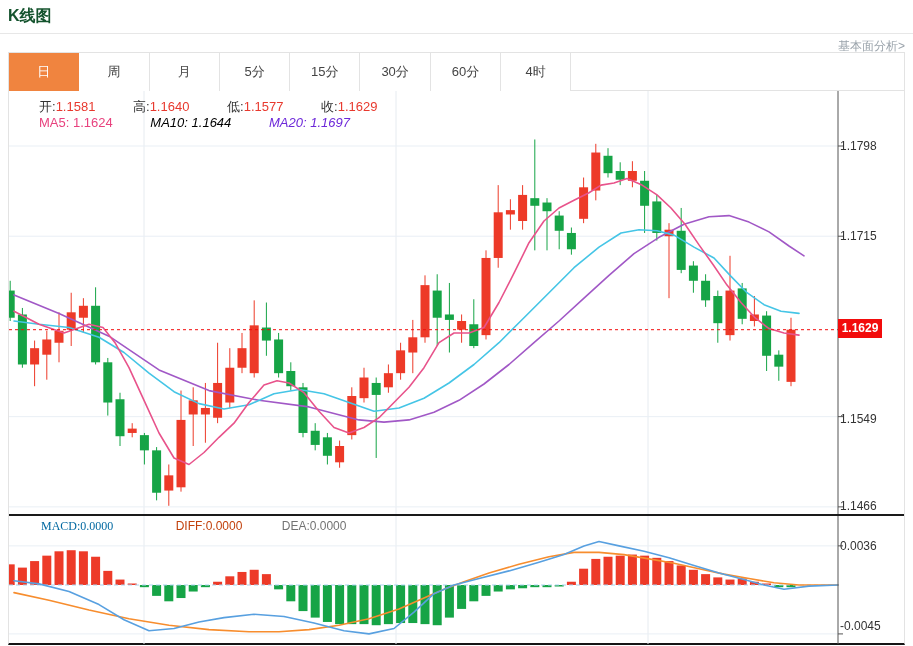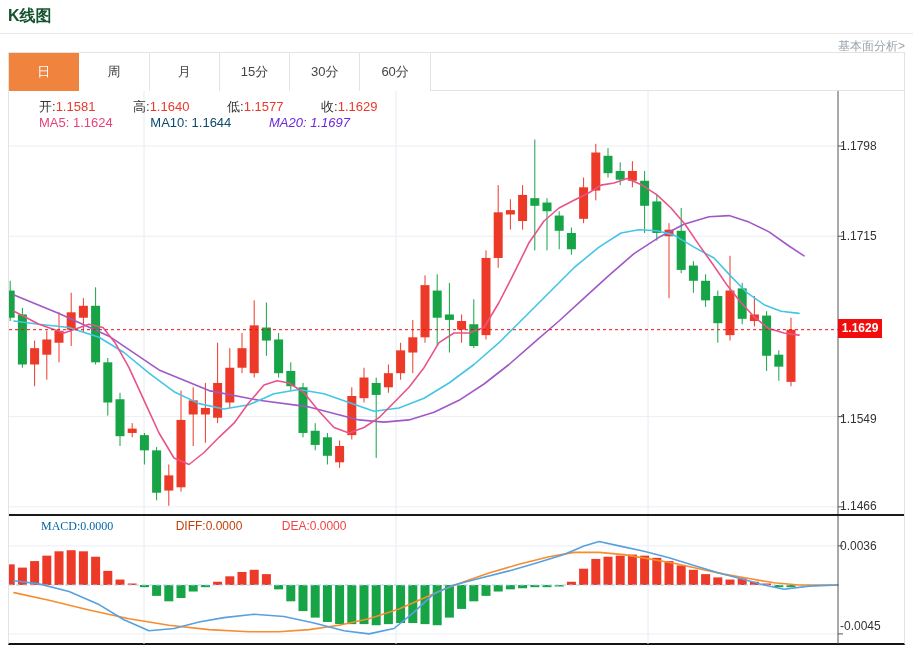--- a/index.html
+++ b/index.html
@@ -40,23 +40,25 @@
 <div id="stage">
   <div class="page-title">K线图</div>
   <a class="top-link">基本面分析&gt;</a>
   <div class="title-divider"></div>
 
   <div id="container">
     <div class="tab-row" id="tabRow">
         <div class="tab selected" style="background: rgb(240, 132, 63);">日</div>
         <div class="tab">周</div>
         <div class="tab">月</div>
+        <div class="tab">5分</div>
         <div class="tab">15分</div>
         <div class="tab">30分</div>
         <div class="tab">60分</div>
+        <div class="tab">4时</div>
         <div class="tab-filler"></div>
       </div>
 
     <svg id="mainChart" viewBox="0 0 895 423">
         <g>
           <line x1="135" y1="0" x2="135" y2="423" stroke="#e6ebf0" stroke-width="1"></line>
           <line x1="387" y1="0" x2="387" y2="423" stroke="#e6ebf0" stroke-width="1"></line>
           <line x1="639" y1="0" x2="639" y2="423" stroke="#e6ebf0" stroke-width="1"></line>
           <line x1="0" y1="55" x2="829" y2="55" stroke="#e9eff5" stroke-width="1"></line>
           <line x1="829" y1="55" x2="834" y2="55" stroke="#555555" stroke-width="1"></line>
@@ -295,28 +297,28 @@
 
     <div class="legend-row" id="ohlcLegend">
       <span class="pair"><span class="lbl">开:</span><span class="val">1.1581</span></span>
       <span class="pair"><span class="lbl">高:</span><span class="val">1.1640</span></span>
       <span class="pair"><span class="lbl">低:</span><span class="val">1.1577</span></span>
       <span class="pair"><span class="lbl">收:</span><span class="val">1.1629</span></span>
     </div>
 
     <div class="legend-row" id="maLegend">
       <span class="pair" style="color: rgb(232, 66, 126);"><span>MA5:</span> <span>1.1624</span></span>
-      <span class="pair" style="color: #0c4a6e;"><span>MA10:</span> <span>1.1644</span></span>
+      <span class="pair" style="color: #000000; font-style: italic;"><span>MA10:</span> <span>1.1644</span></span>
       <span class="pair" style="color: #6d28d9; font-style: italic;"><span>MA20:</span> <span>1.1697</span></span>
     </div>
 
     <div class="legend-row" id="macdLegend">
       <span class="pair" style="color: #0369a1; font-family: Liberation Serif, serif;"><span>MACD:</span><span>0.0000</span></span>
       <span class="pair" style="color: #c2410c; padding-left: 23px;"><span>DIFF:</span><span>0.0000</span></span>
-      <span class="pair" style="color: #ef4444;"><span>DEA:</span><span>0.0000</span></span>
+      <span class="pair" style="color: #737373;"><span>DEA:</span><span>0.0000</span></span>
     </div>
 
     <div class="axis-label" style="top:85px">1.1798</div>
     <div class="axis-label" style="top:175px">1.1715</div>
     <div class="axis-label" style="top:358px">1.1549</div>
     <div class="axis-label" style="top:445px">1.1466</div>
     <div class="price-tag" id="priceTag" style="top: 266px; background: rgb(242, 12, 12);">1.1629</div>
     <div class="axis-label" style="top:485px">0.0036</div>
     <div class="axis-label" style="top:565px">-0.0045</div>
   </div>

